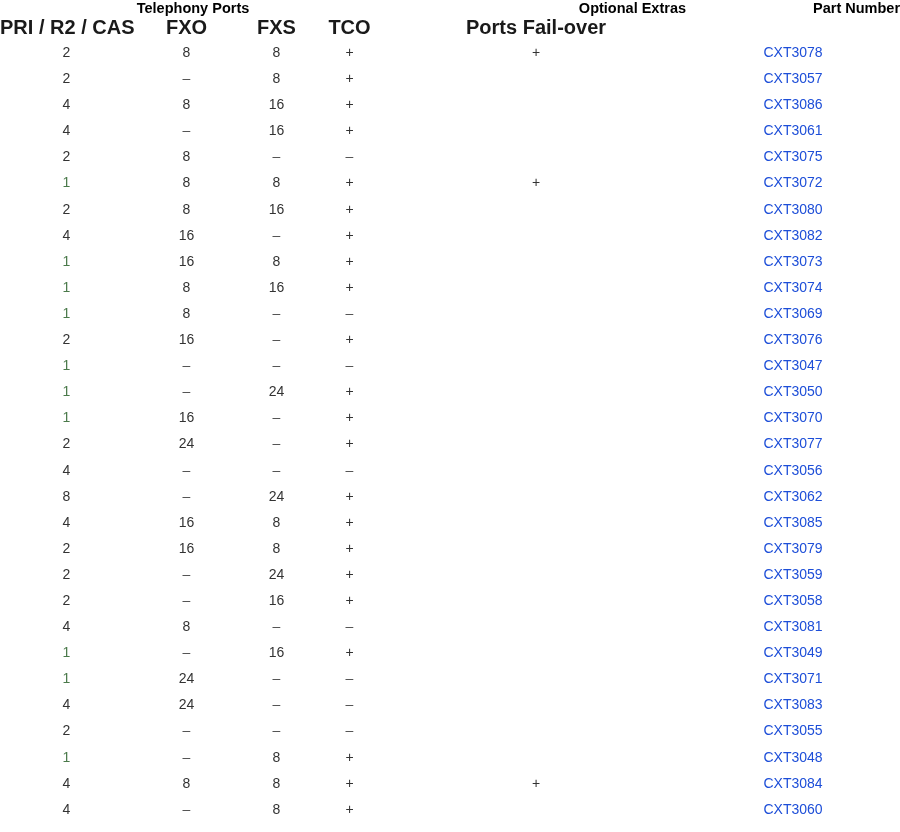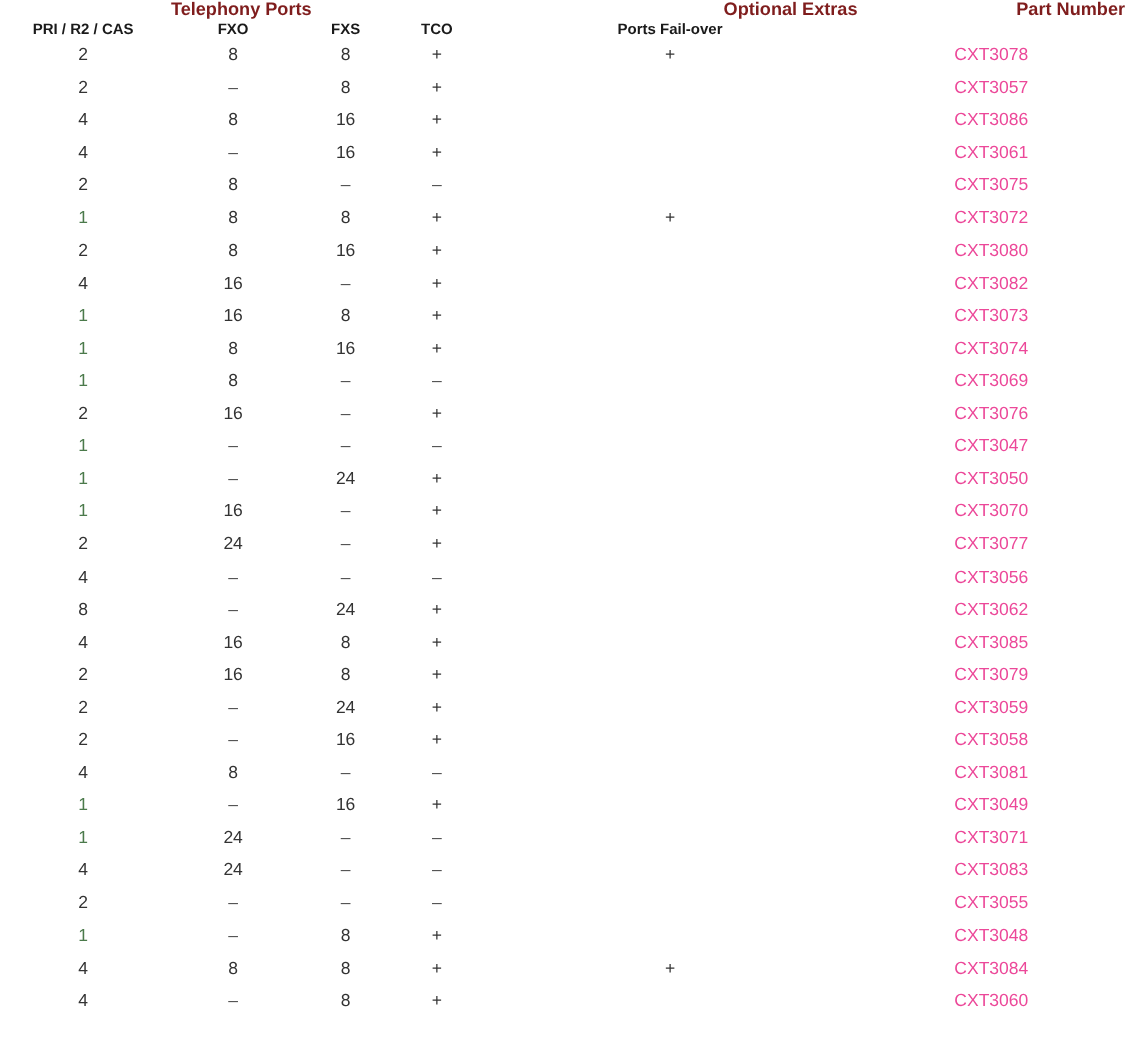--- a/index.html
+++ b/index.html
@@ -36,32 +36,32 @@
   col.c0 { width: 133px; }
   col.c1 { width: 107px; }
   col.c2 { width: 73px; }
   col.c3 { width: 73px; }
   col.c4 { width: 300px; }
   col.c5 { width: 214px; }
 
   .grouphead th {
     font-size: 14.5px;
     font-weight: bold;
-    color: #7f1d1d;
+    color: #000000;
     padding-bottom: 6px;
     padding-top: 2px;
     text-align: center;
     white-space: nowrap;
   }
   .grouphead th.g-telephony { text-align: center; }
   .grouphead th.g-extras { text-align: right; }
   .grouphead th.g-part { text-align: right; }
 
   .subhead th {
-    font-size: 12px;
+    font-size: 20px;
     font-weight: bold;
     color: #1a1a1a;
     padding-bottom: 8px;
     text-align: center;
     white-space: nowrap;
   }
 
   tbody td {
     font-size: 14px;
     text-align: center;
@@ -70,21 +70,21 @@
     color: #333333;
     white-space: nowrap;
   }
   td.pri {
     color: #4b7a4b;
   }
   td.pri.neutral {
     color: #333333;
   }
   td.part {
-    color: #ec4899;
+    color: #1d4ed8;
   }
   td.dash {
     color: #555555;
   }
   .watermark {
     position: absolute;
     left: 404px;
     top: 367px;
     width: 92px;
     height: 92px;

